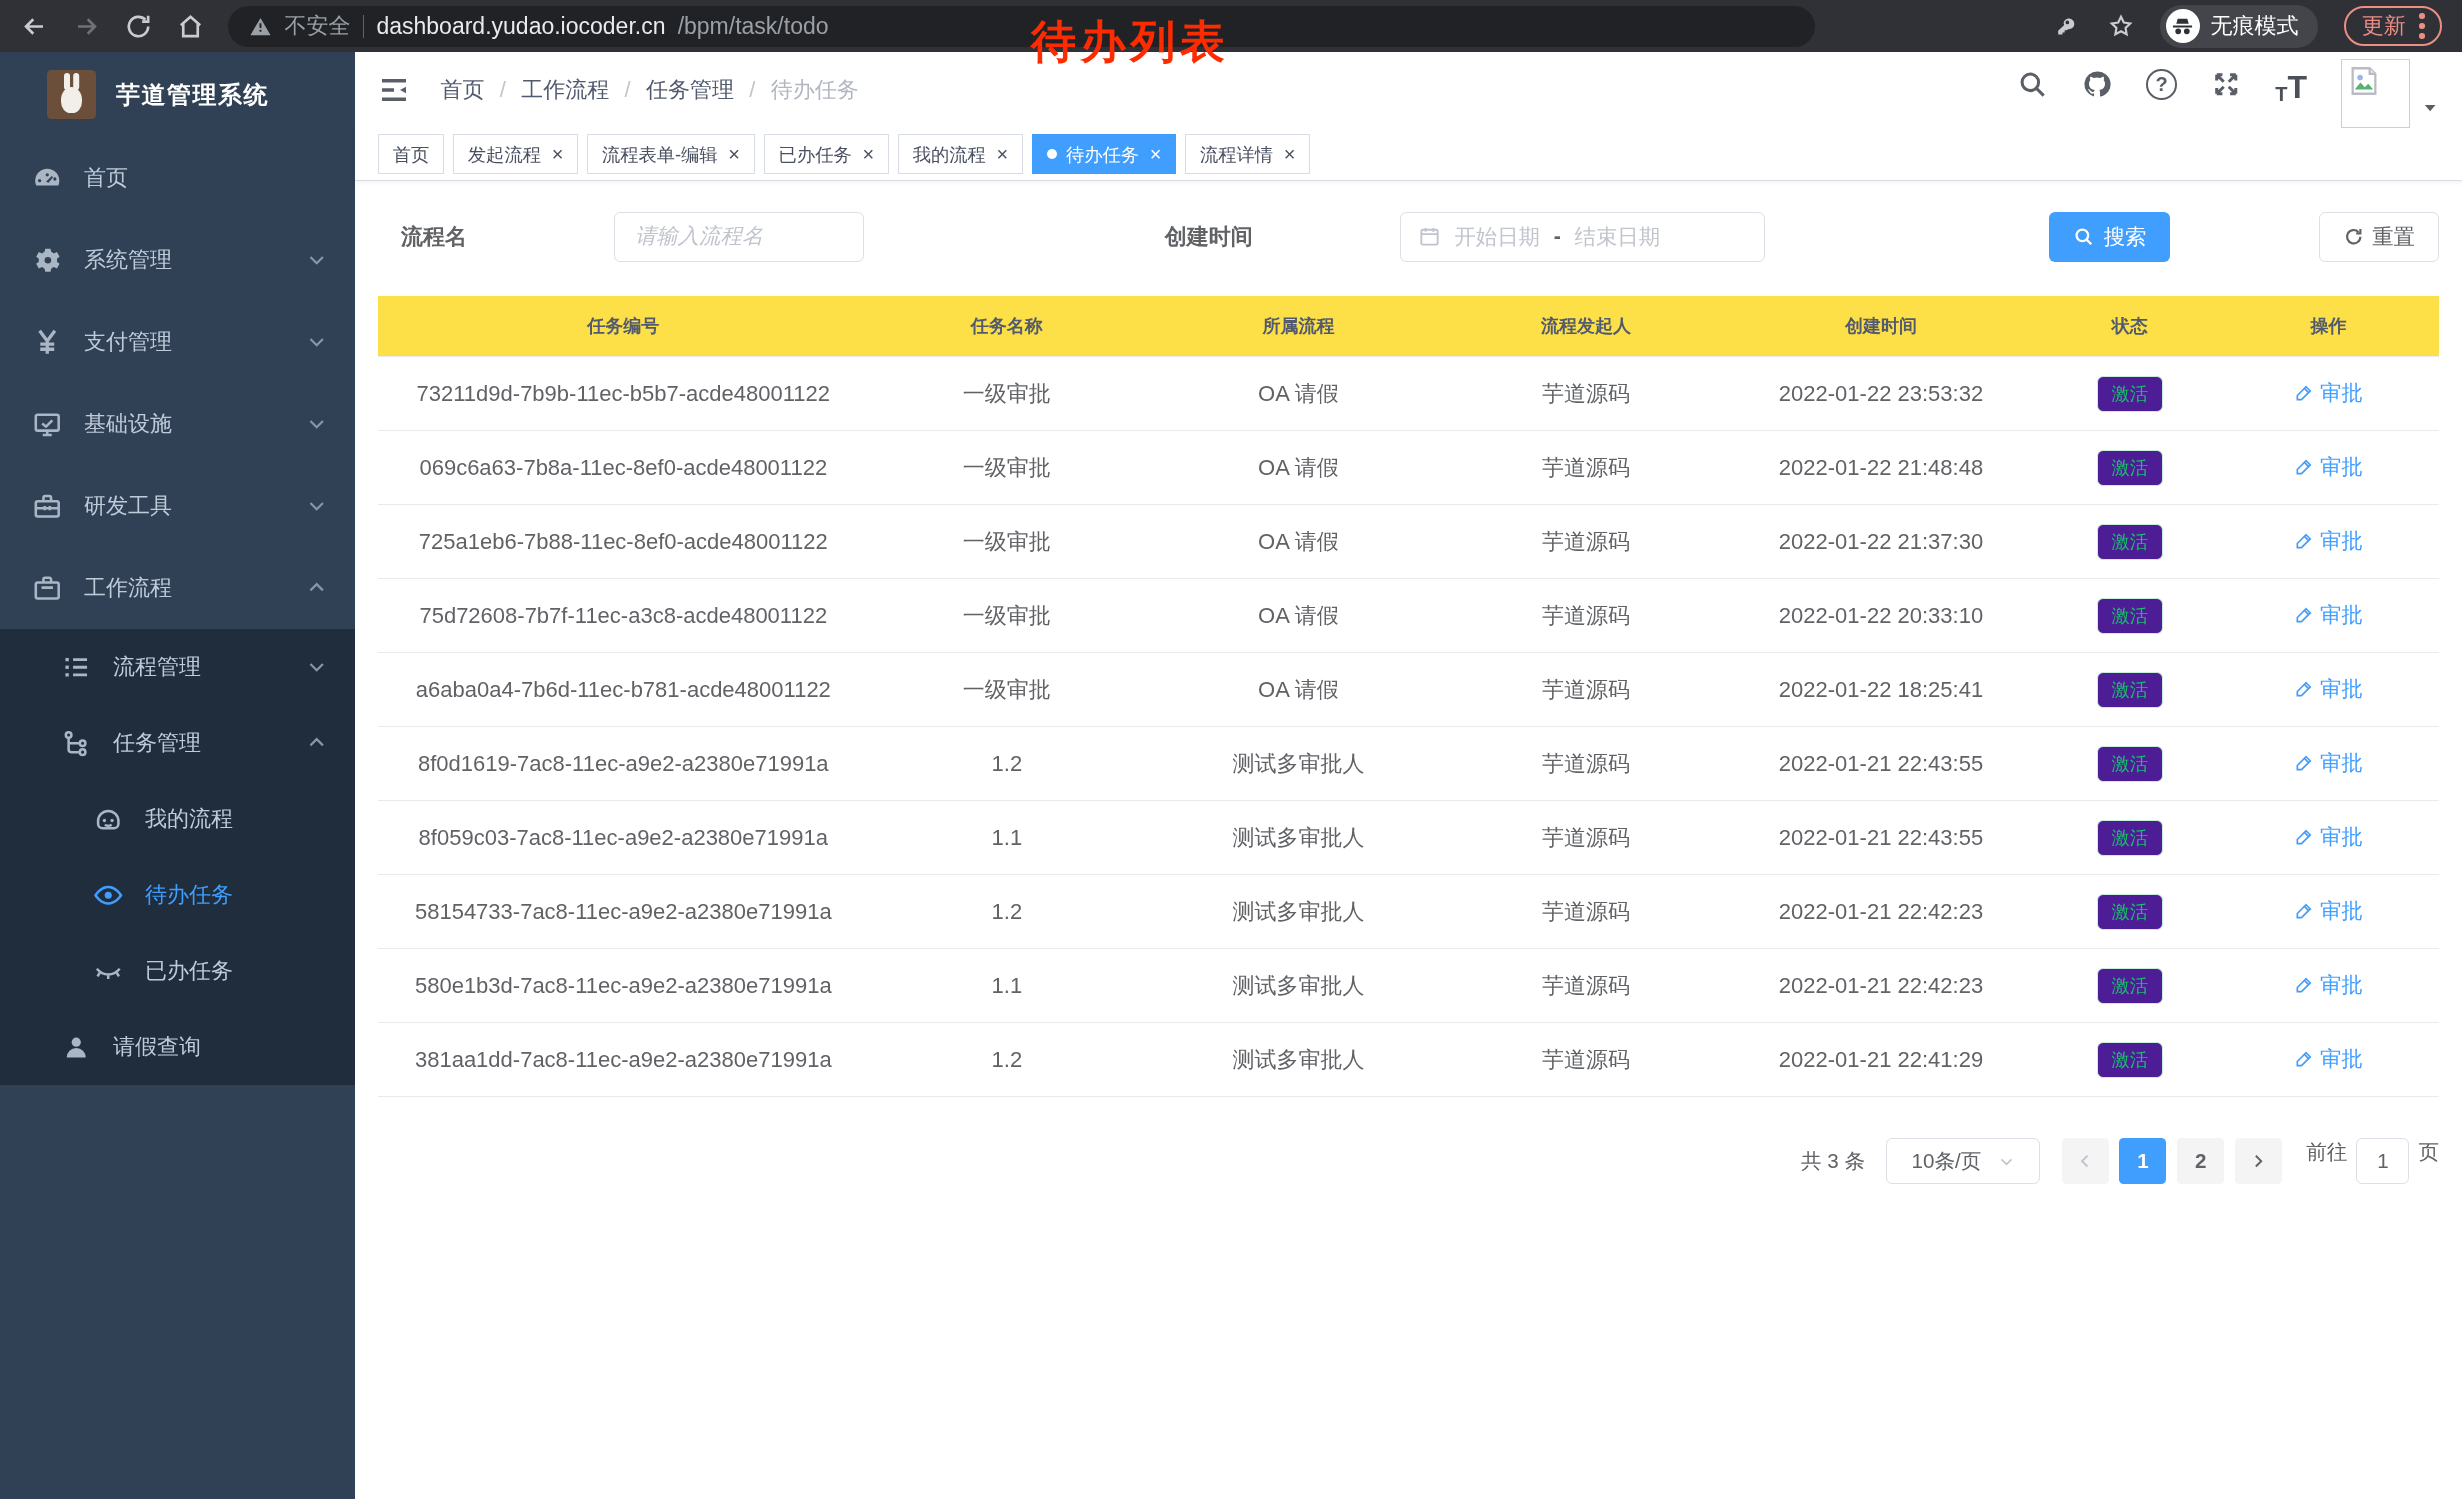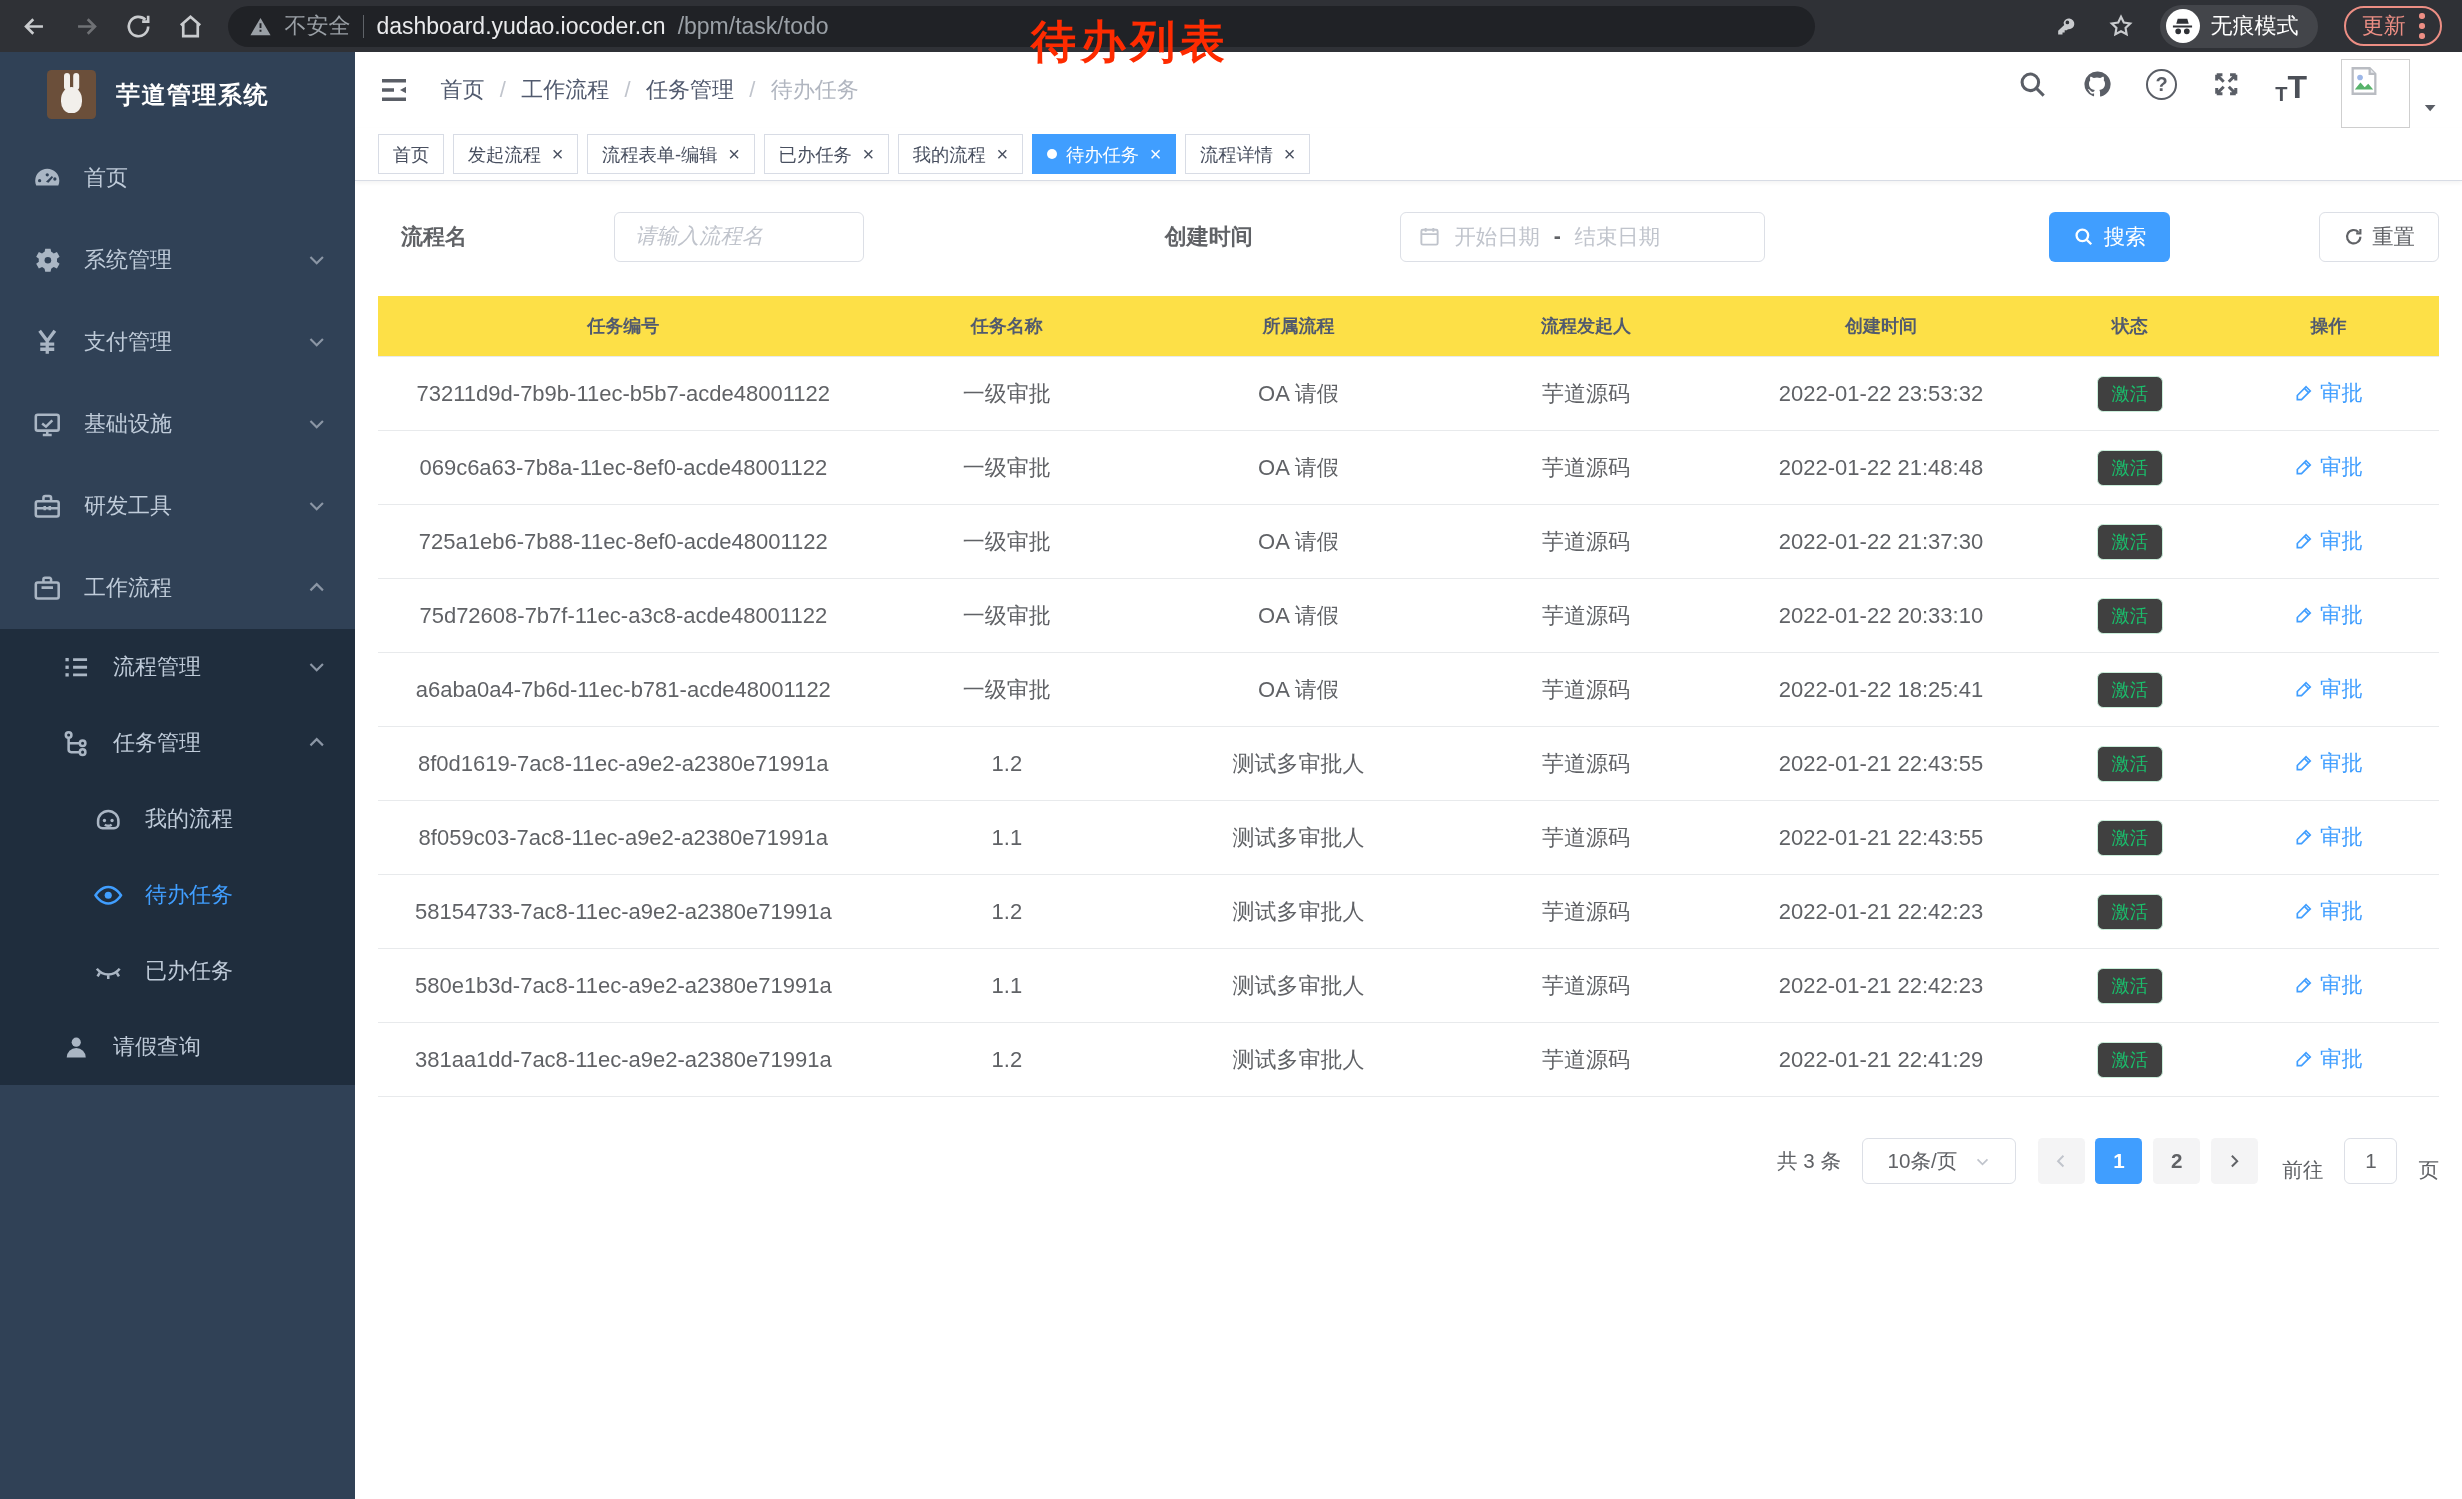--- a/index.html
+++ b/index.html
@@ -91,34 +91,34 @@
   .gap2 { width:30.5px; }
   .btn { height:50px; border-radius:6.1px; display:flex; align-items:center; gap:9.2px; font-size:21.4px; padding:0 23px; cursor:pointer; border:1.5px solid transparent; }
   .btn .b-ic { width:21.4px; height:21.4px; }
   .btn-primary { background:#409eff; color:#fff; }
   .btn-plain { background:#fff; border-color:#dcdfe6; color:#606266; margin-left:21.4px;gap:8px; }
   .btn-plain .b-ic { color:#606266; }
 
   table { width:100%; border-collapse:collapse; table-layout:fixed; }
   thead th { background:#fde047; height:61px; font-size:18px; color:#515a6e; font-weight:700; text-align:center; border-bottom:1.5px solid #e8eaec; }
   tbody td { height:74px; font-size:22px; color:#606266; text-align:center; border-bottom:1.5px solid #e8eaec; overflow:hidden; white-space:nowrap; }
-  .badge { display:inline-block; padding:6.9px 13.7px; font-size:18.3px; color:#19be6b; background:#404040; border:1.5px solid #c9eeda; border-radius:6.1px; line-height:1.1; }
+  .badge { display:inline-block; padding:6.9px 13.7px; font-size:18.3px; color:#19be6b; background:#4c1d95; border:1.5px solid #c9eeda; border-radius:6.1px; line-height:1.1; }
   .action-link { color:#409eff; font-size:21.4px; display:inline-flex; align-items:center; gap:6.1px; cursor:pointer; text-decoration:none; }
   .action-link .a-ic { width:20px; height:20px; }
 
   
   .pagination { display:flex; align-items:center; justify-content:flex-end; margin-top:41px; font-size:20.6px; color:#606266; gap:10.7px; }
   .pg-total { margin-right:10.7px; }
   .pg-size { width:154px; height:46px; border:1.5px solid #dcdfe6; border-radius:6.1px; display:flex; align-items:center; justify-content:center; gap:17px; color:#606266; cursor:pointer; margin-right:10.7px; }
   .pg-size .sel-caret { width:17px; height:17px; color:#c0c4cc; }
   .pg-btn { min-width:47px; height:46px; background:#f4f4f5; border-radius:4.6px; display:flex; align-items:center; justify-content:center; font-weight:700; cursor:pointer; color:#606266; }
   .pg-btn .pg-ch { width:18.3px; height:18.3px; }
   .pg-btn.disabled { color:#c0c4cc; cursor:default; }
   .pg-btn.page-active { background:#409eff; color:#fff; }
-  .pg-goto { margin-left:13.7px; display:flex; align-items:flex-end; gap:21px; }
+  .pg-goto { margin-left:13.7px; display:flex; align-items:flex-start; gap:9px; }
   .pg-input { width:53px; height:46px; border:1.5px solid #dcdfe6; border-radius:6.1px; text-align:center; font-size:20.6px; color:#606266; outline:none; font-family:inherit; }
 
   
   .annotation { position:absolute; left:1031px; top:12.2px; z-index:60; font-size:45px; font-weight:700; color:#fe2b00; letter-spacing:4.6px; pointer-events:none; }
 </style>
 </head>
 <body>
 
 <div class="browser-bar">
   <span class="icn nav-ic">

